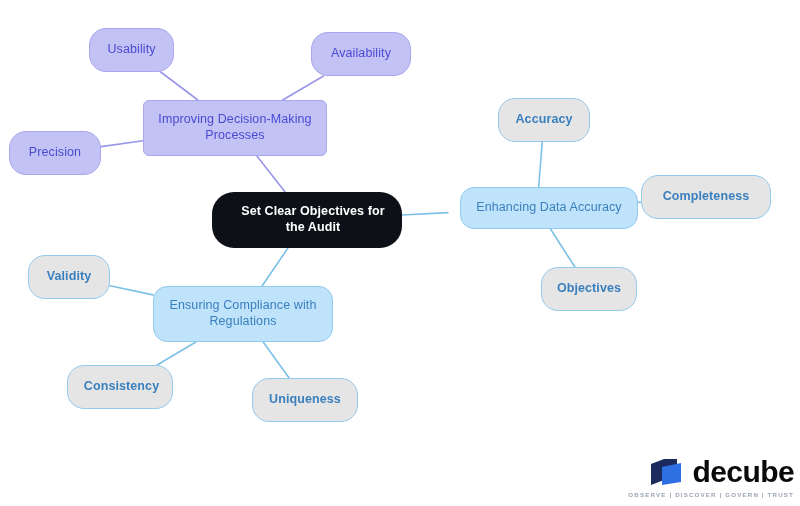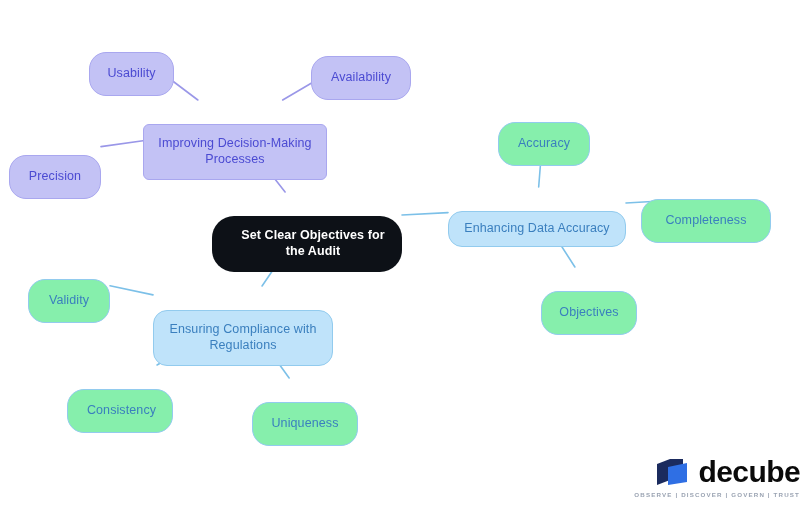--- a/index.html
+++ b/index.html
@@ -30,21 +30,20 @@
     box-sizing: border-box;
     display: flex;
     align-items: center;
     justify-content: center;
     text-align: center;
     line-height: 1.25;
     letter-spacing: 0.1px;
     padding: 4px 10px;
     z-index: 2;
     user-select: none;
-    margin-top: 24px;
   }
   .node-root {
     background: #0d1117;
     color: #ffffff;
     border-radius: 22px;
     font-size: 12.5px;
     font-weight: 700;
   }
   .node-branch-purple {
     background: #c3c2f5;
@@ -64,31 +63,31 @@
   }
   .node-leaf-purple {
     background: #c3c2f5;
     border: 1px solid #a9a7ef;
     color: #4b4ad2;
     border-radius: 17px;
     font-size: 12.5px;
     font-weight: 400;
   }
   .node-leaf-blue {
-    background: #86efac;
+    background: #e5e5e5;
     border: 1px solid #92cbee;
     color: #3a7fbe;
     border-radius: 17px;
     font-size: 12.5px;
-    font-weight: 400;
+    font-weight: 700;
   }
   
   #logo {
     position: absolute;
-    right: 0;
+    right: 6px;
     bottom: 8px;
     display: flex;
     flex-direction: column;
     align-items: flex-end;
     z-index: 3;
   }
   .logo-row {
     display: flex;
     align-items: center;
     gap: 9px;
@@ -128,21 +127,21 @@
       <line x1="195.82191780821918" y1="342" x2="157.06849315068493" y2="365" stroke="#7cc0e8" stroke-width="1.6" stroke-linecap="round"></line>
       <line x1="263.1860465116279" y1="342" x2="289.13953488372096" y2="378" stroke="#7cc0e8" stroke-width="1.6" stroke-linecap="round"></line>
     </svg>
 
   <div id="nodes">
       <div class="node node-root" style="left: 212px; top: 192px; width: 190px; height: 56px; padding-left: 22px;">Set Clear Objectives for the Audit</div>
       <div class="node node-branch-purple" style="left: 143px; top: 100px; width: 184px; height: 56px;">Improving Decision-Making Processes</div>
       <div class="node node-leaf-purple" style="left: 89px; top: 28px; width: 85px; height: 44px;">Usability</div>
       <div class="node node-leaf-purple" style="left: 311px; top: 32px; width: 100px; height: 44px;">Availability</div>
       <div class="node node-leaf-purple" style="left: 9px; top: 131px; width: 92px; height: 44px;">Precision</div>
-      <div class="node node-branch-blue" style="left: 448px; top: 187px; width: 178px; height: 36px;">Enhancing Data Accuracy</div>
+      <div class="node node-branch-blue" style="left: 460px; top: 187px; width: 178px; height: 42px;">Enhancing Data Accuracy</div>
       <div class="node node-leaf-blue" style="left: 498px; top: 98px; width: 92px; height: 44px;">Accuracy</div>
       <div class="node node-leaf-blue" style="left: 641px; top: 175px; width: 130px; height: 44px;">Completeness</div>
       <div class="node node-leaf-blue" style="left: 541px; top: 267px; width: 96px; height: 44px;">Objectives</div>
       <div class="node node-branch-blue" style="left: 153px; top: 286px; width: 180px; height: 56px;">Ensuring Compliance with Regulations</div>
       <div class="node node-leaf-blue" style="left: 28px; top: 255px; width: 82px; height: 44px;">Validity</div>
       <div class="node node-leaf-blue" style="left: 67px; top: 365px; width: 106px; height: 44px; padding-left: 13px;">Consistency</div>
       <div class="node node-leaf-blue" style="left: 252px; top: 378px; width: 106px; height: 44px;">Uniqueness</div>
     </div>
 
   <div id="logo">

